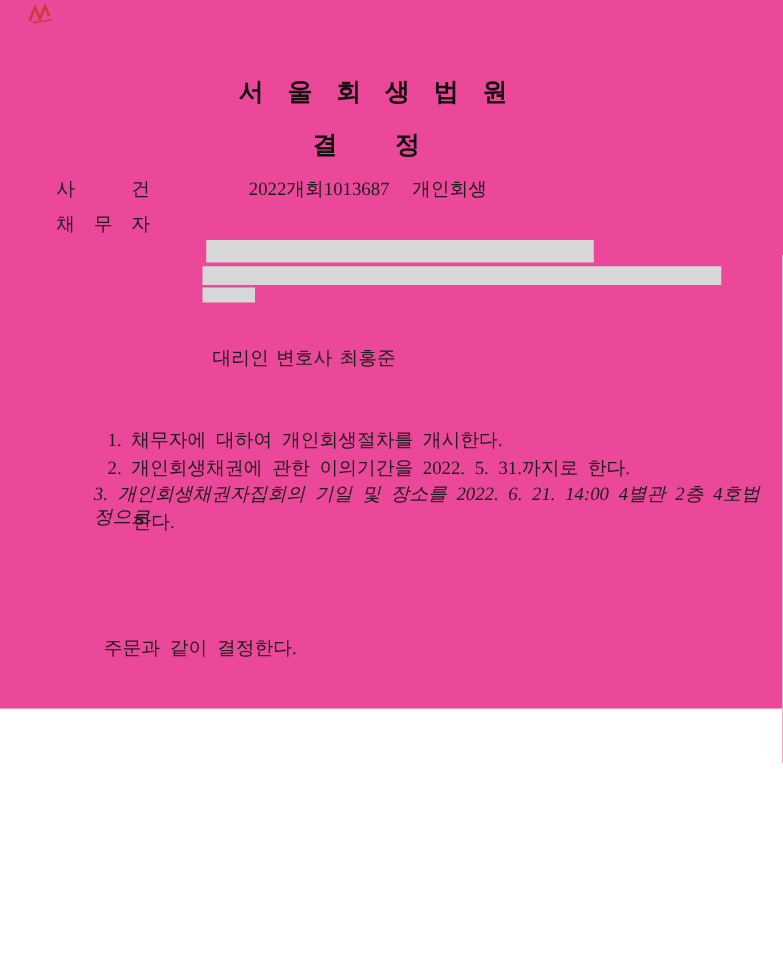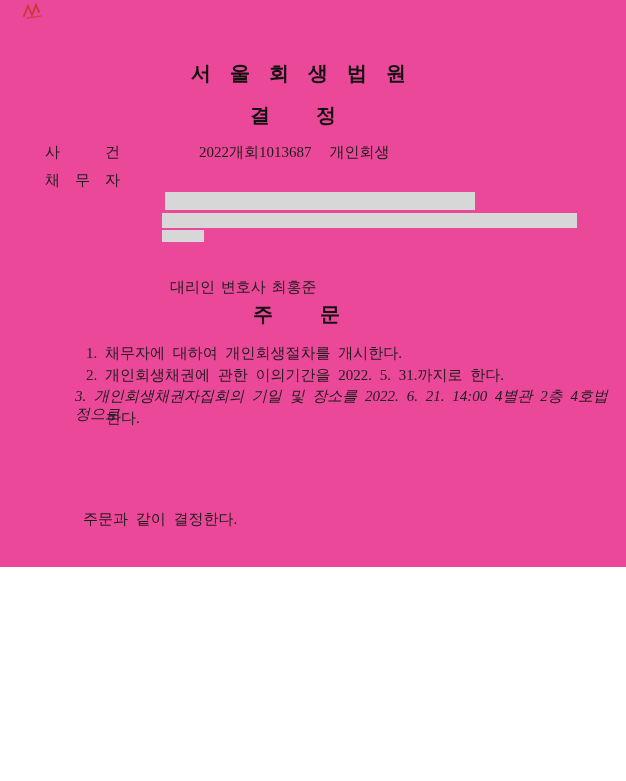--- a/index.html
+++ b/index.html
@@ -119,21 +119,20 @@
     <span>무</span>
     <span>자</span>
   </div>
 
   <div class="redact-bar" style="left:165px; top:192px; width:310px; height:18px;"></div>
   <div class="redact-bar" style="left:162px; top:213px; width:415px; height:15px;"></div>
   <div class="redact-bar" style="left:162px; top:230px; width:42px; height:12px;"></div>
 
   <div class="body-line attorney" style="left:170px; top:246px;">대리인 변호사 최홍준</div>
 
-  <div class="heading" style="left:253px; top:301px; letter-spacing:47px;">주문</div>
 
   <div class="wrap-line" style="left:45px; top:344px; width:533px;">
     <span>1.</span>
     <span>채무자에 대하여 개인회생절차를 개시한다.</span>
   </div>
   <div class="wrap-line" style="left:45px; top:366px; width:533px;font-family:Liberation Serif, serif;">
     <span>2.</span>
     <span>개인회생채권에 관한 이의기간을 2022. 5. 31.까지로 한다.</span>
   </div>
   <div class="wrap-line stretch" style="left:34px; top:387px; width:533px;font-style:italic;">

